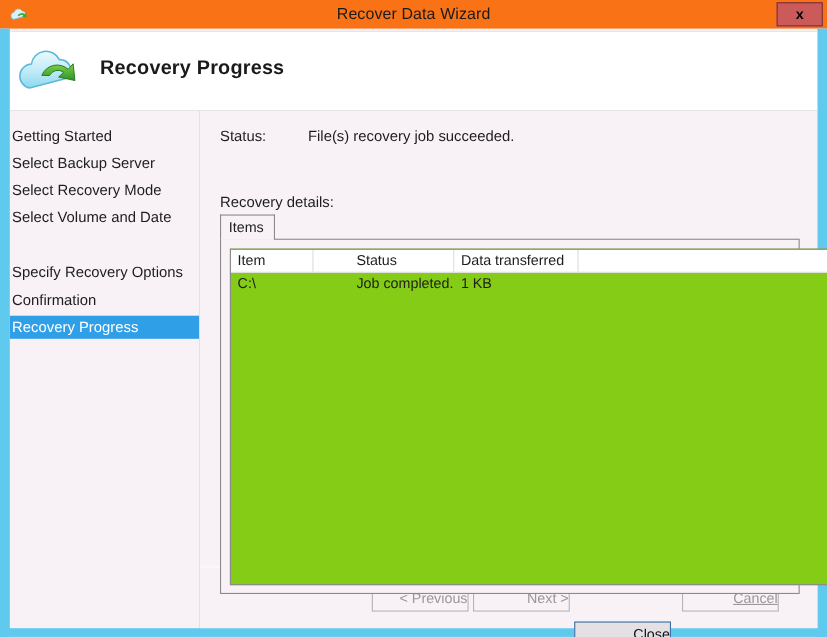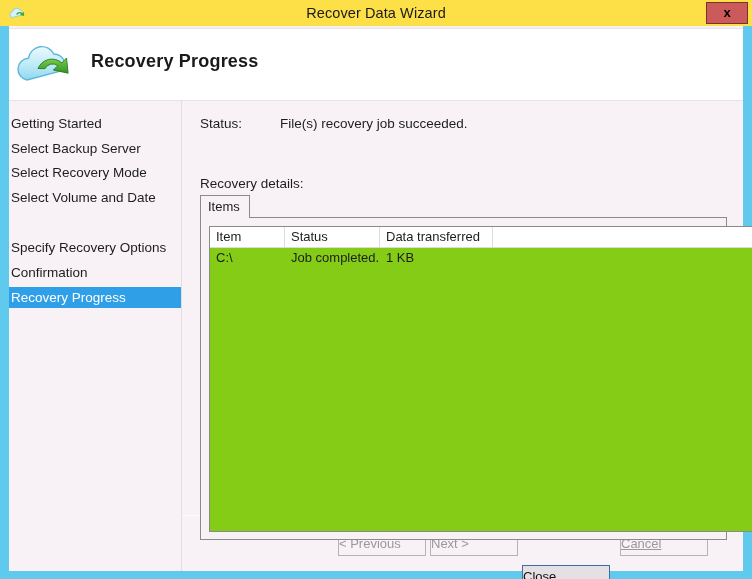--- a/index.html
+++ b/index.html
@@ -21,21 +21,21 @@
     background: #f7f1f5;
     box-sizing: border-box;
   }
 
   
   #titlebar {
     position: absolute;
     left: 0; top: 0;
     width: 752px;
     height: 26px;
-    background: #fde047;
+    background: #f97316;
   }
   #titlebar-icon {
     position: absolute;
     left: 9px; top: 5px;
     width: 18px; height: 16px;
   }
   #titlebar-title {
     position: absolute;
     left: 0; top: 0;
     width: 752px;
@@ -211,21 +211,21 @@
     line-height: 19px;
     padding-left: 6px;
     border-right: 1px solid #dcdcdc;
     box-sizing: border-box;
     white-space: nowrap;
     overflow: hidden;
     cursor: pointer;
   }
   .col-head.last { border-right: none; }
   .col-item   { width: 75px; }
-  .col-status { width: 95px; }
+  .col-status { width: 95px; margin-left: 33px; }
   .col-data   { width: 113px; }
   .col-blank  { width: 225px; }
 
   .list-row {
     display: flex;
     height: 20px;
   }
   .cell {
     font-size: 13px;
     color: #1d1d1d;
@@ -249,21 +249,21 @@
     width: 561px; height: 55px;
     background: #f8f2f6;
   }
   .btn {
     position: absolute;
     top: 16px;
     width: 88px;
     height: 24px;
     font-size: 13px;
     line-height: 22px;
-    text-align: left;
+    text-align: right;
     box-sizing: border-box;
     background: #f8f2f6;
     border: 1px solid #b6b2b6;
     color: #9b979b;
     cursor: default;
     white-space: nowrap;
   }
   .btn.enabled {
     background: #e4e0e4;
     border: 1px solid #3b6ea5;

